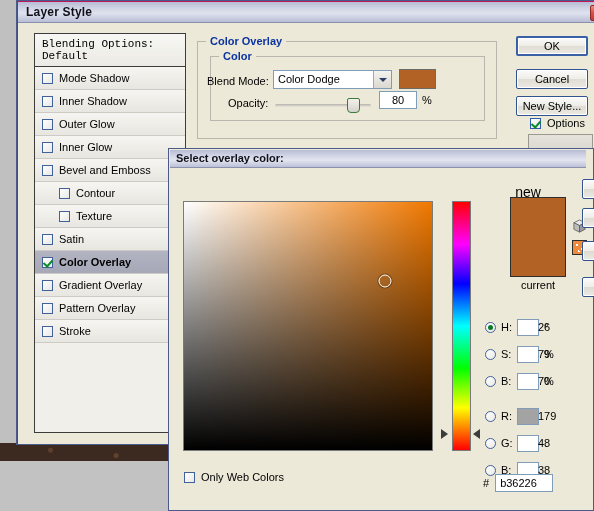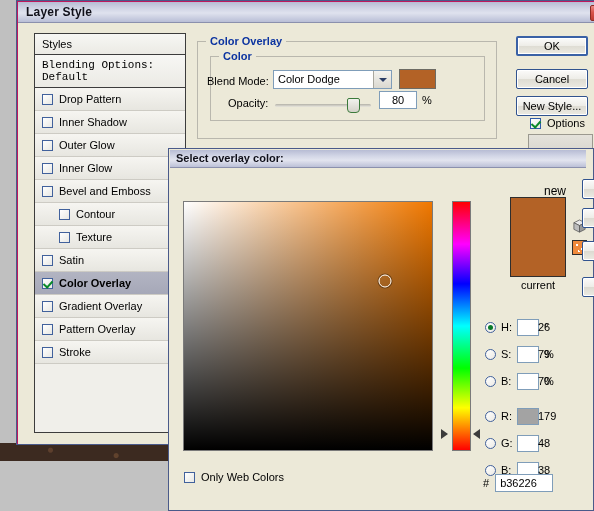--- a/index.html
+++ b/index.html
@@ -120,21 +120,21 @@
     border:1px solid #7a7a7a;box-sizing:border-box;
     background:linear-gradient(180deg,#ff0000 0%,#ff00ff 17%,#0000ff 33%,#00ffff 50%,
       #00ff00 67%,#ffff00 83%,#ff0000 100%);}
   .huearrow{position:absolute;width:0;height:0;border-top:5px solid transparent;
     border-bottom:5px solid transparent;cursor:pointer;}
   #huearrow-l{left:272px;border-left:7px solid #3c3c3c;}
   #huearrow-r{left:304px;border-right:7px solid #3c3c3c;}
 
   #swatchbox{position:absolute;left:341px;top:48px;width:56px;height:80px;border:1px solid #2e2e2e;box-sizing:border-box;}
   #sw-new{position:absolute;left:0;top:0;right:0;height:100%;}
-  #lbl-new{position:absolute;left:358px;top:35px;width:56px;text-align:center;font-size:12px;}
+  #lbl-new{position:absolute;left:331px;top:35px;width:56px;text-align:center;font-size:14px;}
   #lbl-current{position:absolute;left:341px;top:130px;width:56px;text-align:center;font-size:11px;}
   #cube{position:absolute;left:403px;top:70px;width:15px;height:15px;}
   #websafe{position:absolute;left:403px;top:91px;width:15px;height:15px;
     border:1px solid #2e2e2e;box-sizing:border-box;
     background:#f08a3c;
     background-image:radial-gradient(circle at 30% 30%, #fff 0 1px, transparent 1px),
       radial-gradient(circle at 70% 60%, #fff 0 1px, transparent 1px),
       radial-gradient(circle at 45% 80%, #fff 0 1px, transparent 1px);}
 
   .fldrow{position:absolute;left:316px;height:20px;display:flex;align-items:center;}
@@ -171,26 +171,25 @@
 <div id="layerstyle">
 
   <div id="titlebar">
     <span class="ttl">Layer Style</span>
     <div id="closebtn"></div>
   </div>
 
   <div id="ls-body"></div>
 
   <div id="styleslist">
-    <div class="grp">Styles</div>
     <div class="grp sub">Blending Options: Default</div>
     <div id="eff-container">
         <div class="effrow">
           <span class="cbx"></span>
-          <span class="efflbl">Drop Pattern</span>
+          <span class="efflbl">Mode Shadow</span>
         </div>
         <div class="effrow">
           <span class="cbx"></span>
           <span class="efflbl">Inner Shadow</span>
         </div>
         <div class="effrow">
           <span class="cbx"></span>
           <span class="efflbl">Outer Glow</span>
         </div>
         <div class="effrow">

